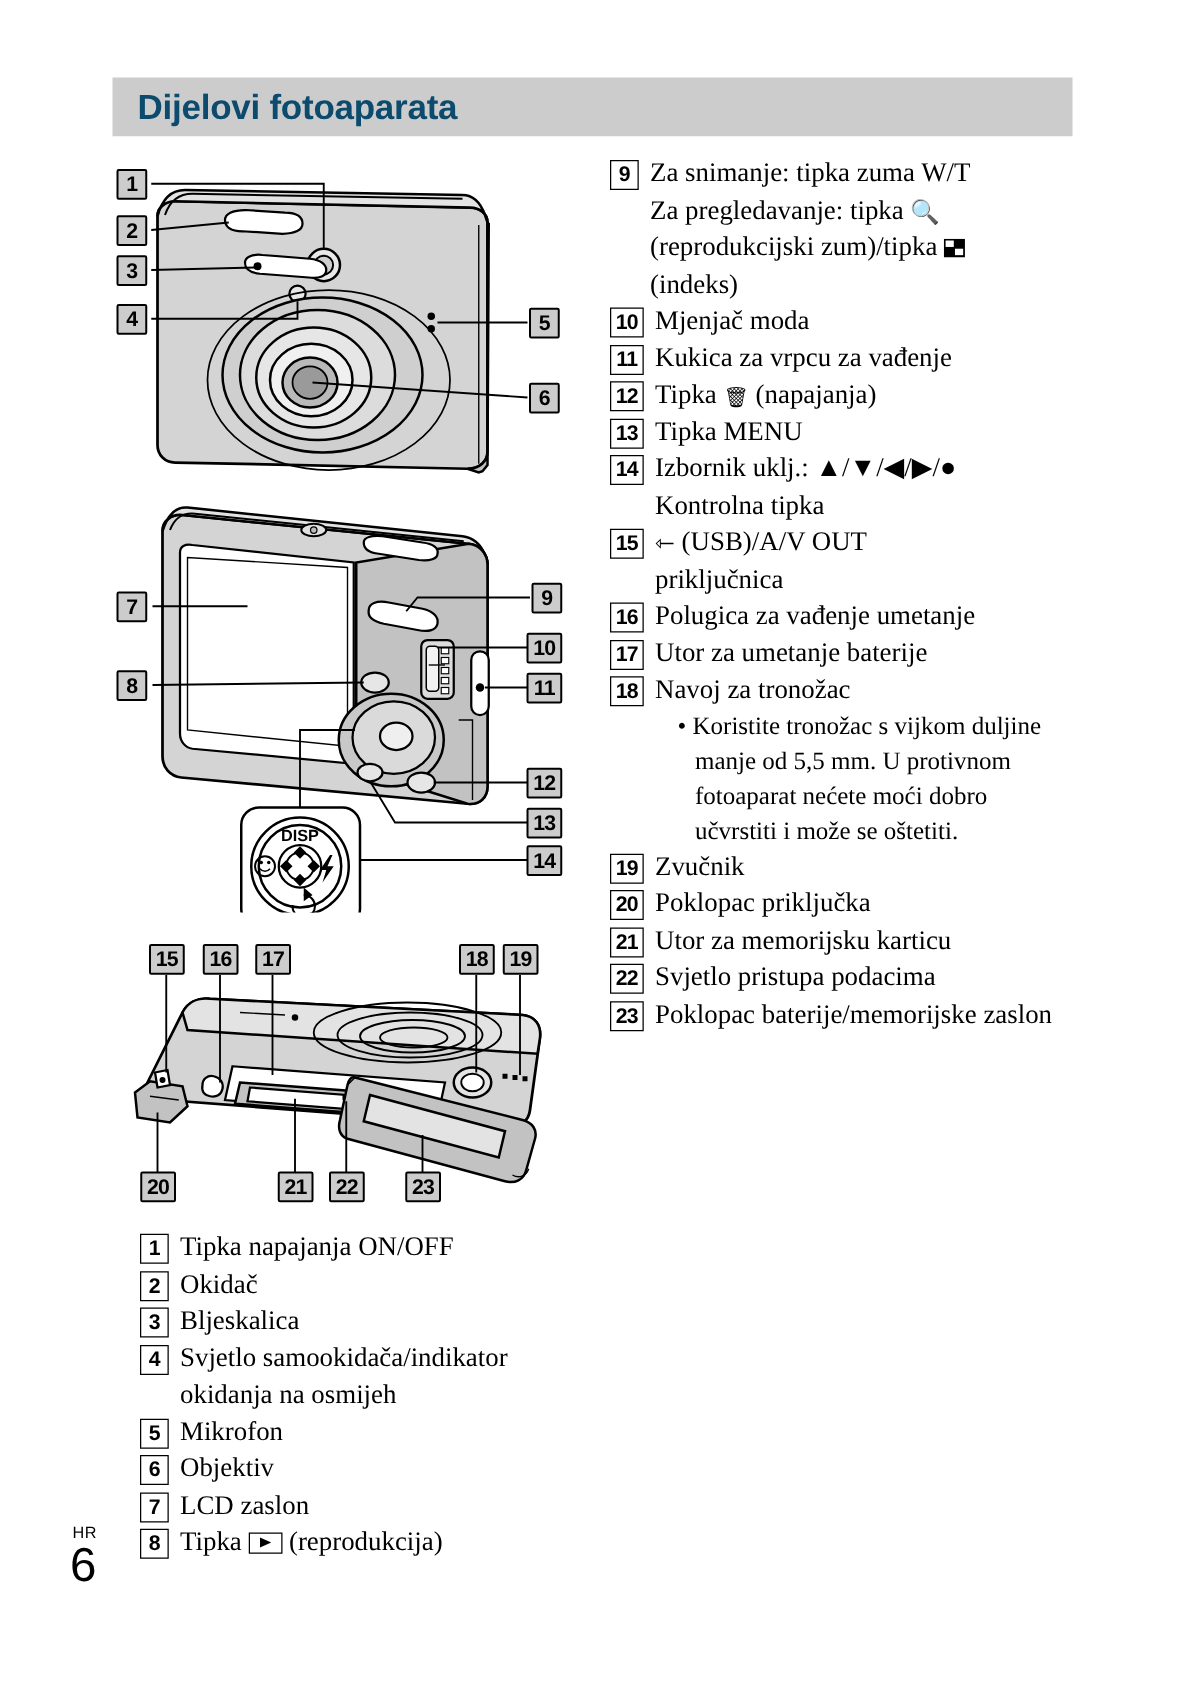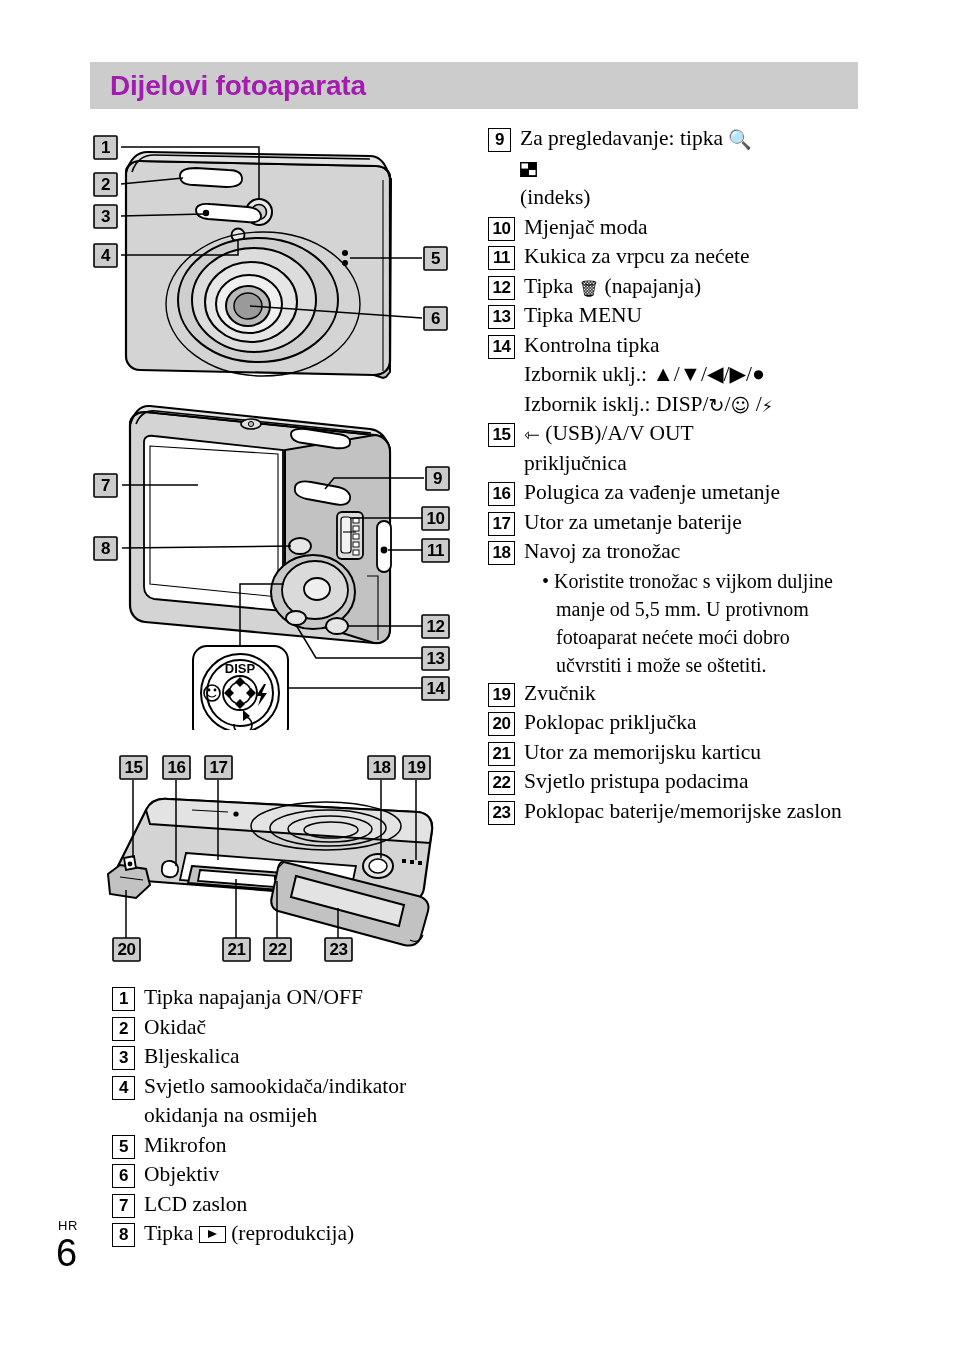--- a/index.html
+++ b/index.html
@@ -26,21 +26,21 @@
     background: #cccccc;
   }
   #header-title {
     position: absolute;
     left: 110px;
     top: 68px;
     font-family: "Liberation Sans", sans-serif;
     font-weight: bold;
     font-size: 28px;
     letter-spacing: -0.2px;
-    color: #a21caf;
+    color: #0c4a6e;
     line-height: 36px;
   }
 
   
   .parts-list {
     position: absolute;
     font-family: "Liberation Serif", serif;
     font-size: 21.5px;
     line-height: 29.5px;
   }
@@ -439,60 +439,60 @@
         <text x="250.5" y="207">23</text>
   </g>
 </svg>
 </div>
 
 <div class="parts-list" id="list-right">
 
   <div class="part-row">
     <div class="num-box">9</div>
     <div class="part-text">
+      <div>Za snimanje: tipka zuma W/T</div>
       <div><span>Za pregledavanje: tipka</span>
         <span class="g">🔍</span></div>
-      <div>
+      <div><span>(reprodukcijski zum)/tipka</span>
         <svg class="icon-index" viewBox="0 0 18 16">
             <rect x="0" y="0" width="18" height="16" fill="#000"></rect>
             <rect x="1.5" y="1.5" width="7" height="5.5" fill="#fff"></rect>
             <rect x="9.5" y="8.5" width="7" height="5.5" fill="#fff"></rect>
           </svg></div>
       <div>(indeks)</div>
     </div>
   </div>
 
   <div class="part-row">
     <div class="num-box wide">10</div>
     <div class="part-text">Mjenjač moda</div>
   </div>
 
   <div class="part-row">
     <div class="num-box wide">11</div>
-    <div class="part-text">Kukica za vrpcu za nećete</div>
+    <div class="part-text">Kukica za vrpcu za vađenje</div>
   </div>
 
   <div class="part-row">
     <div class="num-box wide">12</div>
     <div class="part-text"><span>Tipka</span>
       <span class="g g-small">🗑</span>
       <span>(napajanja)</span></div>
   </div>
 
   <div class="part-row">
     <div class="num-box wide">13</div>
     <div class="part-text">Tipka MENU</div>
   </div>
 
   <div class="part-row">
     <div class="num-box wide">14</div>
     <div class="part-text">
+      <div>Izbornik uklj.: ▲/▼/◀/▶/●</div>
       <div>Kontrolna tipka</div>
-      <div>Izbornik uklj.: ▲/▼/◀/▶/●</div>
-      <div><span>Izbornik isklj.: DISP/</span><span class="g">↻</span>/<span class="g">☺</span> /<span class="g g-small">⚡</span></div>
     </div>
   </div>
 
   <div class="part-row">
     <div class="num-box wide">15</div>
     <div class="part-text">
       <div><span class="g">⇽</span>
         <span>(USB)/A/V OUT</span></div>
       <div>priključnica</div>
     </div>

